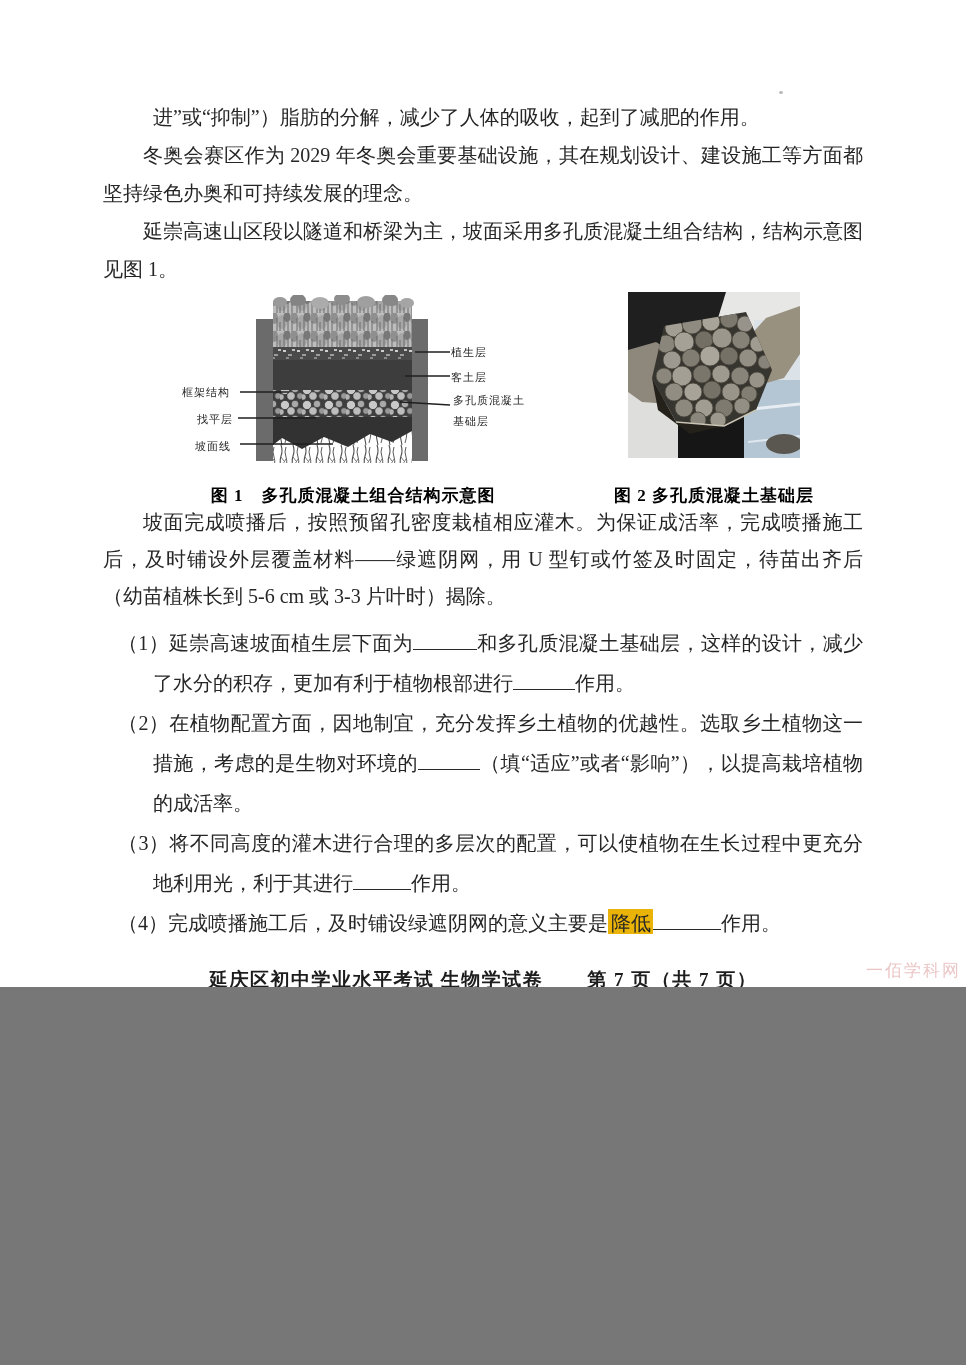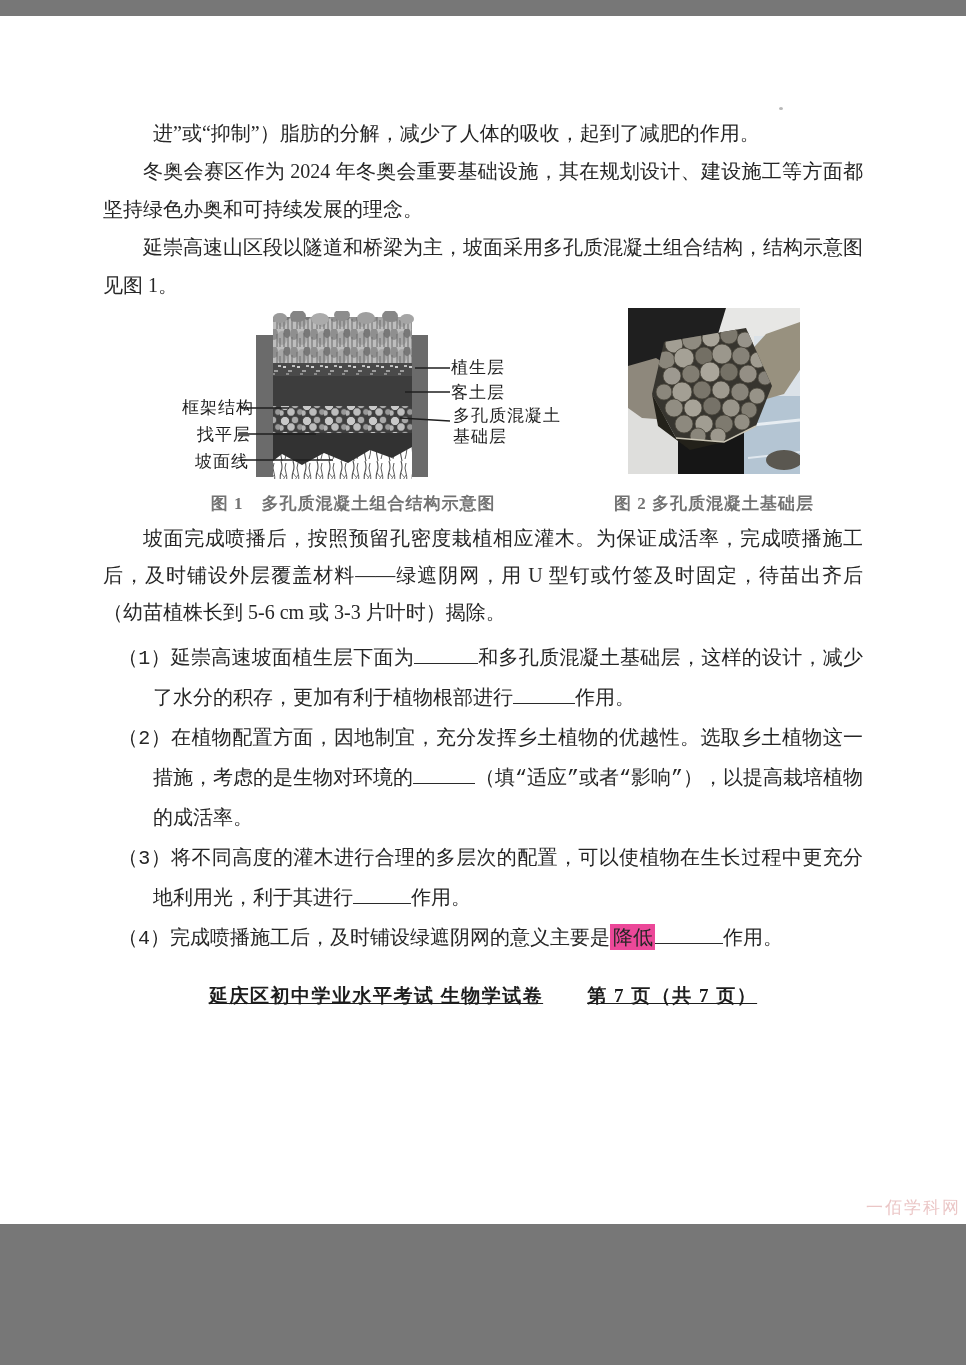--- a/index.html
+++ b/index.html
@@ -1,75 +1,75 @@
 <!DOCTYPE html>
 <html><head>
 <meta charset="utf-8">
 <style>
   * { margin: 0; padding: 0; box-sizing: border-box; }
   html, body { background: #777; }
   .page {
     position: relative;
     width: 966px;
-    height: 1208px;
-    margin: 16px auto;
+    height: 987px;
+    margin: 0 auto;
     background: #ffffff;
     font-family: "Liberation Serif", "DejaVu Serif", serif;
     color: #262626;
     overflow: hidden;
   }
   .content { position: relative; width: 760px; margin: 0 auto; padding-top: 98px; }
   .speck { position: absolute; left: 779px; top: 91px; width: 4px; height: 3px; background: #9a9a9a; border-radius: 50%; opacity: .7; }
 
   p, .question { font-size: 20px; color: #262626; }
   .lead { padding-left: 50px; line-height: 38px; }
   .q30 { line-height: 40px; }
   .q30 .qnum { display: inline-block; width: 47px; }
   .para { text-indent: 40px; text-align: justify; line-height: 38px; }
   .para.tight { line-height: 37px; }
 
   
   .figures { position: relative; height: 204px; margin: 4px 0 8px 0; }
   .fig1-svg { position: absolute; left: 67px; top: 3px; }
   .fig2-svg { position: absolute; left: 525px; top: 0; }
-  .flabel { position: absolute; font-size: 17px; line-height: 18px; color: #1f1f1f; letter-spacing: 1px; white-space: nowrap; }
+  .flabel { position: absolute; font-size: 11px; line-height: 18px; color: #1f1f1f; letter-spacing: 1px; white-space: nowrap; }
   .lbl-frame   { left: 79px;  top: 91px;  }
   .lbl-level   { left: 94px;  top: 118px; }
   .lbl-slope   { left: 92px;  top: 145px; }
   .lbl-veg     { left: 348px; top: 51px;  }
   .lbl-soil    { left: 348px; top: 76px;  }
   .lbl-porous1 { left: 350px; top: 99px;  }
   .lbl-porous2 { left: 350px; top: 120px; }
-  .caption { position: absolute; top: 184px; font-size: 17px; font-weight: 700; text-align: center; color: #737373; letter-spacing: 1px; }
+  .caption { position: absolute; top: 192px; font-size: 17px; font-weight: 700; text-align: center; color: #000000; letter-spacing: 1px; }
   .cap1 { left: 40px;  width: 420px; }
   .cap2 { left: 498px; width: 226px; }
 
   
-  .questions { margin-top: 8px; font-family: Liberation Mono, monospace; }
+  .questions { margin-top: 8px; }
   .question { padding-left: 50px; text-indent: -35px; text-align: justify; line-height: 40px; }
   .blank { display: inline-block; height: 16px; border-bottom: 1.6px solid #2a2a2a; vertical-align: baseline; }
   .w58 { width: 58px; } .w62 { width: 62px; } .w64 { width: 64px; } .w68 { width: 68px; }
-  .hl { background: #ec4899; padding: 3px 2px 0 3px; }
+  .hl { background: #eab308; padding: 3px 2px 0 3px; }
 
   .footer { margin-top: 24px; text-align: center; font-size: 19px; font-weight: 700; color: #1d1d1d; letter-spacing: 1.5px; text-decoration: underline; }
   .footer-gap { display: inline-block; width: 44px; }
   .watermark { position: absolute; right: 5px; bottom: 5px; font-size: 17px; color: #e6b9b9; letter-spacing: 2px; opacity: .8; }
 </style>
 </head>
 <body>
 
 <div class="page">
   <div class="speck"></div>
 
   <div class="content">
 
     <p class="lead">进”或“抑制”）脂肪的分解，减少了人体的吸收，起到了减肥的作用。</p>
 
 
-    <p class="para">冬奥会赛区作为 2024 年冬奥会重要基础设施，其在规划设计、建设施工等方面都坚持绿色办奥和可持续发展的理念。</p>
+    <p class="para">冬奥会赛区作为 2029 年冬奥会重要基础设施，其在规划设计、建设施工等方面都坚持绿色办奥和可持续发展的理念。</p>
     <p class="para">延崇高速山区段以隧道和桥梁为主，坡面采用多孔质混凝土组合结构，结构示意图见图 1。</p>
 
     <div class="figures">
 
       <svg class="fig1-svg" width="365" height="172" viewBox="0 0 365 172">
         <defs>
           <pattern id="veg" width="20" height="18" patternUnits="userSpaceOnUse">
             <rect width="20" height="18" fill="#bdbdbd"></rect>
             <ellipse cx="4" cy="5" rx="4" ry="6" fill="#8f8f8f"></ellipse>
             <ellipse cx="12" cy="9" rx="5" ry="7" fill="#a6a6a6"></ellipse>

